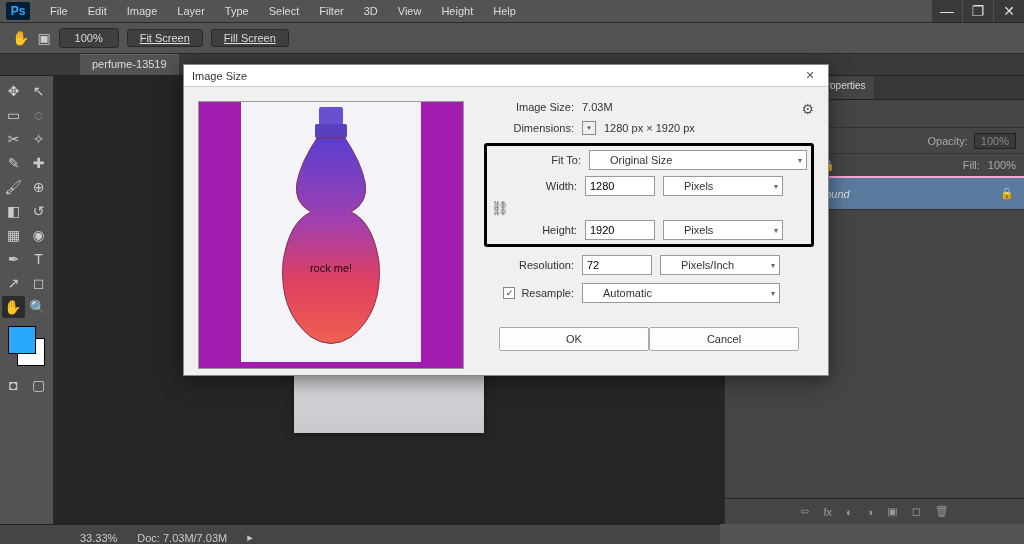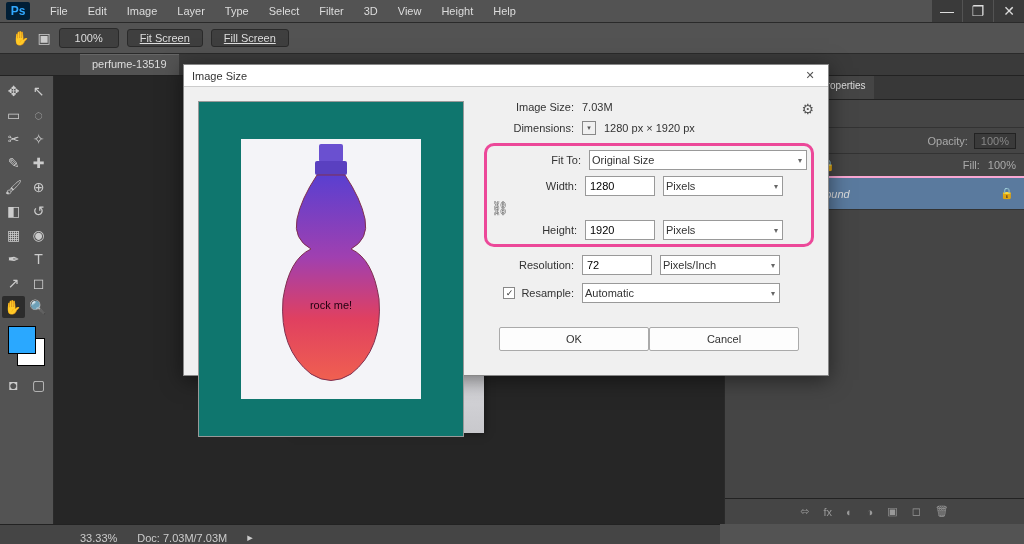--- a/index.html
+++ b/index.html
@@ -52,31 +52,31 @@
 .panel-footer { height: 26px; border-top: 1px solid #222; display: flex; align-items: center; justify-content: center; gap: 14px; color: #999; }
 
 
 .statusbar { height: 20px; background: #454545; border-top: 1px solid #222; display: flex; align-items: flex-end; padding: 0 80px; color: #ccc; gap: 20px; position: absolute; bottom: 0; left: 0; width: 720px; }
 
 
 .dialog { position: absolute; left: 183px; top: 64px; width: 646px; height: 312px; background: #f0f0f0; border: 1px solid #888; box-shadow: 0 4px 20px rgba(0,0,0,0.5); z-index: 100; }
 .dialog-title { height: 22px; background: #fff; border-bottom: 1px solid #ccc; display: flex; align-items: center; padding: 8px 8px; color: #333; }
 .dialog-title .close { margin-left: auto; width: 20px; text-align: center; color: #555; }
 .dialog-body { display: flex; height: calc(100% - 22px); padding: 14px; gap: 20px; }
-.preview { width: 268px; height: 336px; border: 1px solid #999; background: #0f766e; display: flex; align-items: center; justify-content: center; overflow: hidden; }
+.preview { width: 268px; height: 268px; border: 1px solid #999; background: #a21caf; display: flex; justify-content: center; overflow: hidden; }
 .bottle-svg { width: 180px; height: 260px; }
 .form { flex: 1; display: flex; flex-direction: column; gap: 8px; color: #333; position: relative; }
 .form-row { display: flex; align-items: center; gap: 8px; }
 .form-row .lbl { width: 90px; text-align: right; }
 .form-row .val { }
 .form-row input[type=text] { width: 70px; height: 20px; border: 1px solid #999; padding: 0 4px; background: #fff; }
-.form-row select, .form-row .select { width: 120px; height: 20px; border: 1px solid #999; background: #fff; padding: 0 2px; display: flex; align-items: center; position: relative; }
+.form-row select, .form-row .select { width: 120px; height: 20px; border: 1px solid #999; background: #fff; padding: 0 20px; display: flex; align-items: center; position: relative; }
 .form-row .select.wide { width: 218px; }
 .select::after { content: "▾"; position: absolute; right: 4px; color: #666; font-size: 8px; }
-.highlight { border: 3px solid #ec4899; padding: 4px; border-radius: 10px; }
+.highlight { border: 3px solid #000000; padding: 4px; border-radius: 3px; }
 .link-icon { width: 18px; font-size: 14px; color: #555; text-align: center; }
 .gear { position: absolute; top: 0px; right: 0px; color: #555; font-size: 14px; }
 .dims-icon { width: 14px; height: 14px; border: 1px solid #888; display: inline-flex; align-items: center; justify-content: center; font-size: 7px; color: #555; }
 .dialog-btns { display: flex; gap: 0; margin-top: 16px; justify-content: center; }
 .dlg-btn { width: 150px; height: 24px; background: #fdfdfd; border: 1px solid #aaa; border-radius: 2px; color: #333; display: flex; align-items: center; justify-content: center; }
 .chk { width: 12px; height: 12px; border: 1px solid #888; display: inline-flex; align-items: center; justify-content: center; font-size: 9px; background: #fff; }
 </style>
 </head>
 <body>
 

